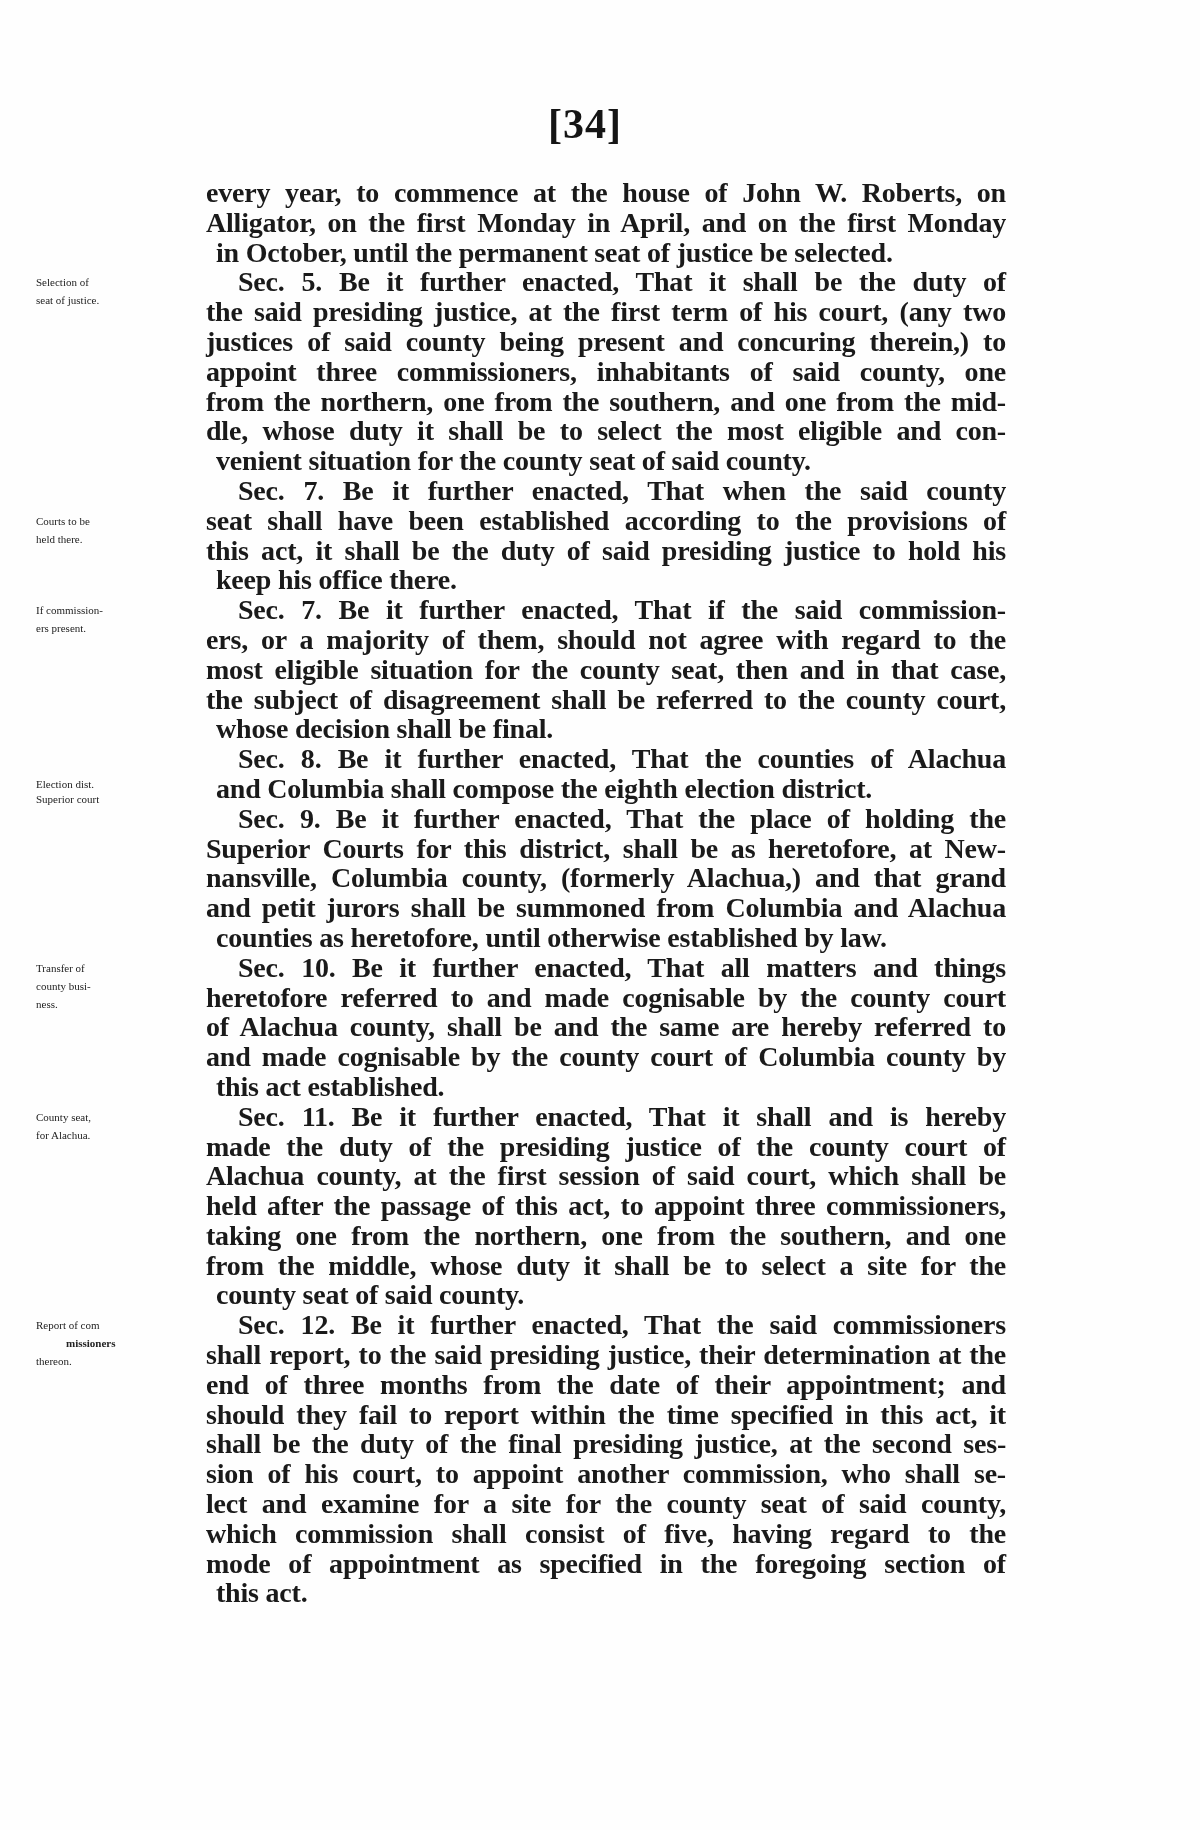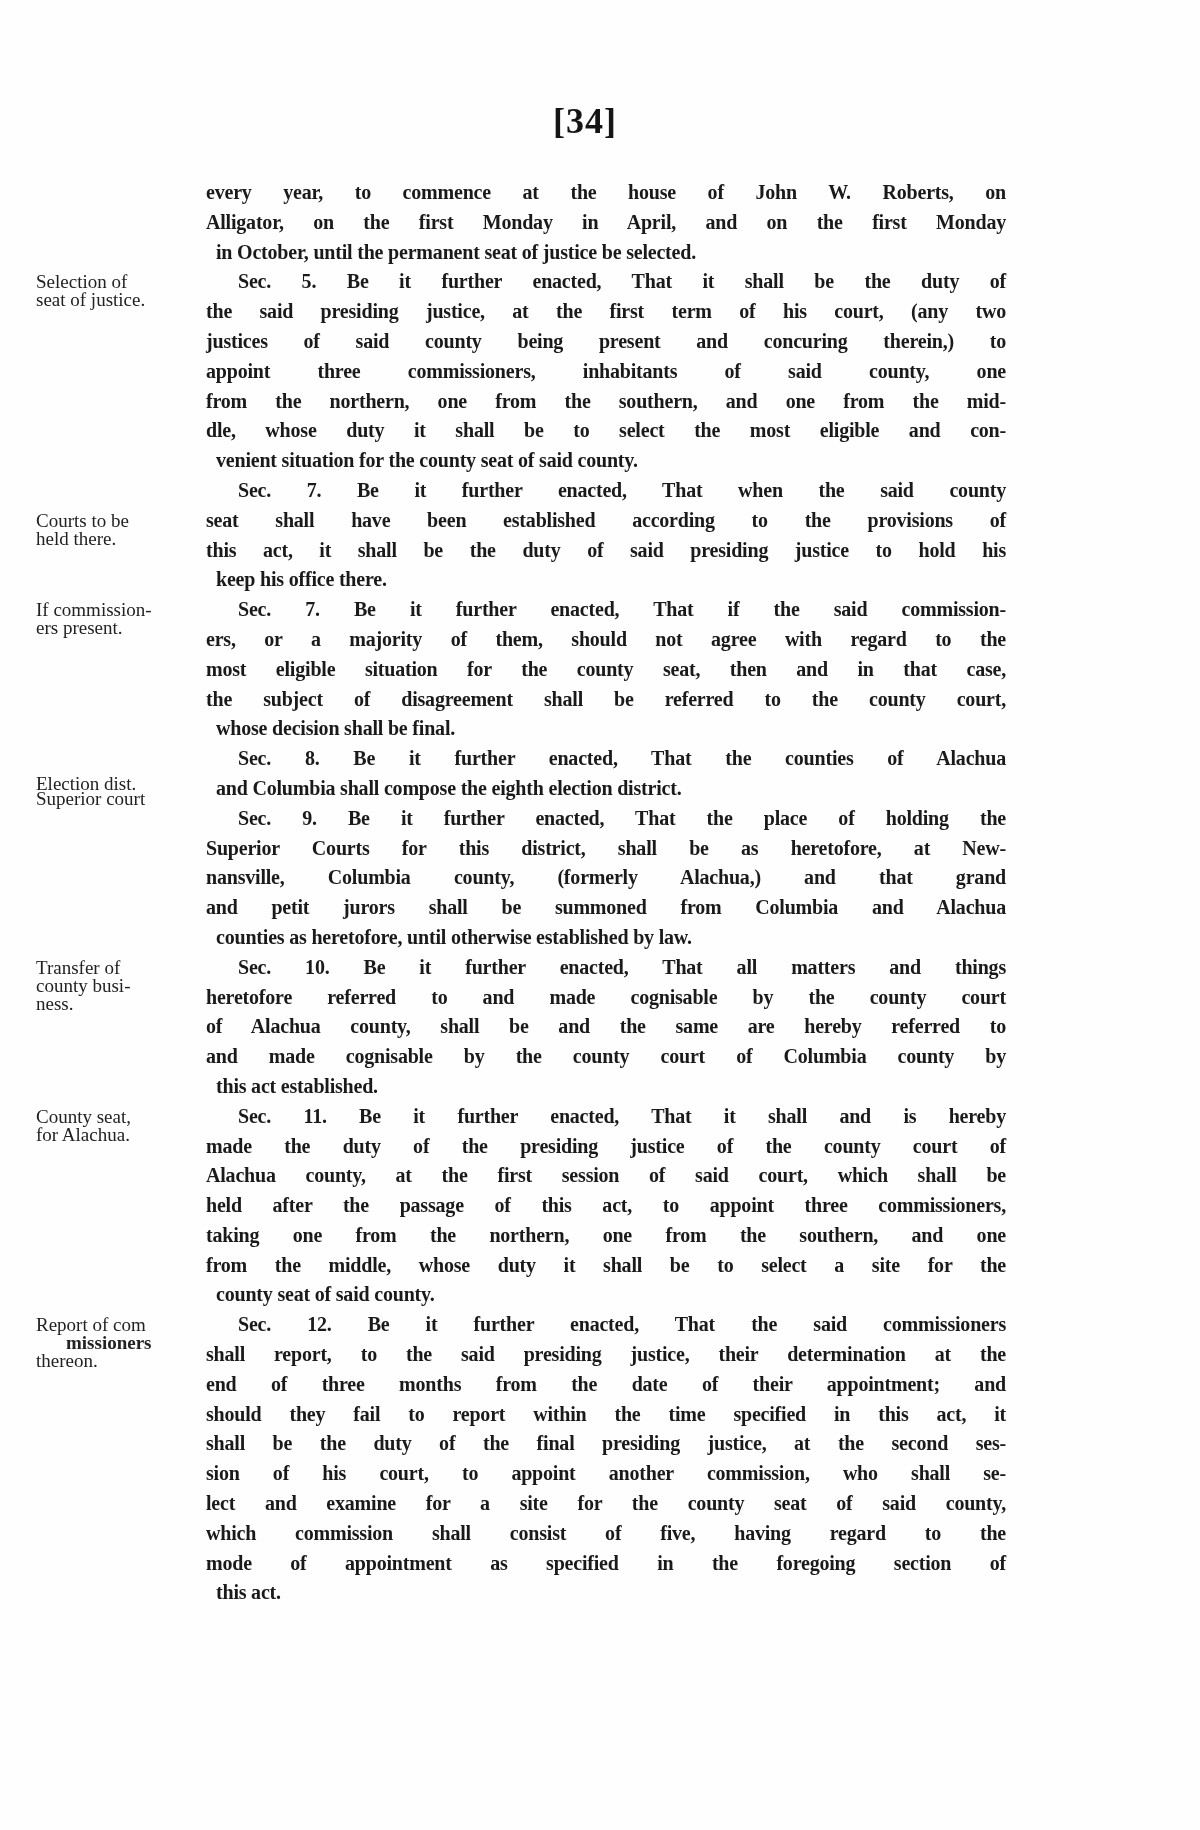--- a/index.html
+++ b/index.html
@@ -5,37 +5,37 @@
   html, body { margin: 0; padding: 0; background: #ffffff; }
   body { width: 1200px; height: 1830px; position: relative; overflow: hidden; }
   .page {
     position: absolute; left: 0; top: 0; width: 1200px; height: 1830px;
     background: #fefefe;
     font-family: "Liberation Serif", "DejaVu Serif", serif;
     color: #1a1a1a;
   }
   .page-number {
     position: absolute; top: 100px; left: 0; width: 1170px;
-    text-align: center; font-size: 36px; font-weight: bold;
+    text-align: center; font-size: 42px; font-weight: bold;
     letter-spacing: 1px; color: #151515;
   }
   .content {
     position: absolute; left: 36px; top: 178px; width: 970px;
   }
   .margin-note {
     width: 170px; flex: 0 0 170px;
-    font-size: 19px; line-height: 18px; color: #222;
+    font-size: 11px; line-height: 18px; color: #222;
     padding-top: 6px;
   }
   .margin-note .mn-line { display: block; white-space: nowrap; }
   .margin-note .mn-indent { padding-left: 30px; font-weight: bold; }
   .body-col { width: 800px; flex: 0 0 800px; }
   .line {
     display: block; height: 29.8px; line-height: 29.8px;
-    font-size: 20px; font-weight: bold; color: #1a1a1a;
+    font-size: 28px; font-weight: bold; color: #1a1a1a;
     text-align: justify; text-align-last: justify; white-space: nowrap;
     letter-spacing: -0.2px;
   }
   .line.last { text-align-last: left; margin-left: 10px; }
   .line.indent { padding-left: 32px; }
   .section { display: flex; }
 </style>
 </head>
 <body>
 

